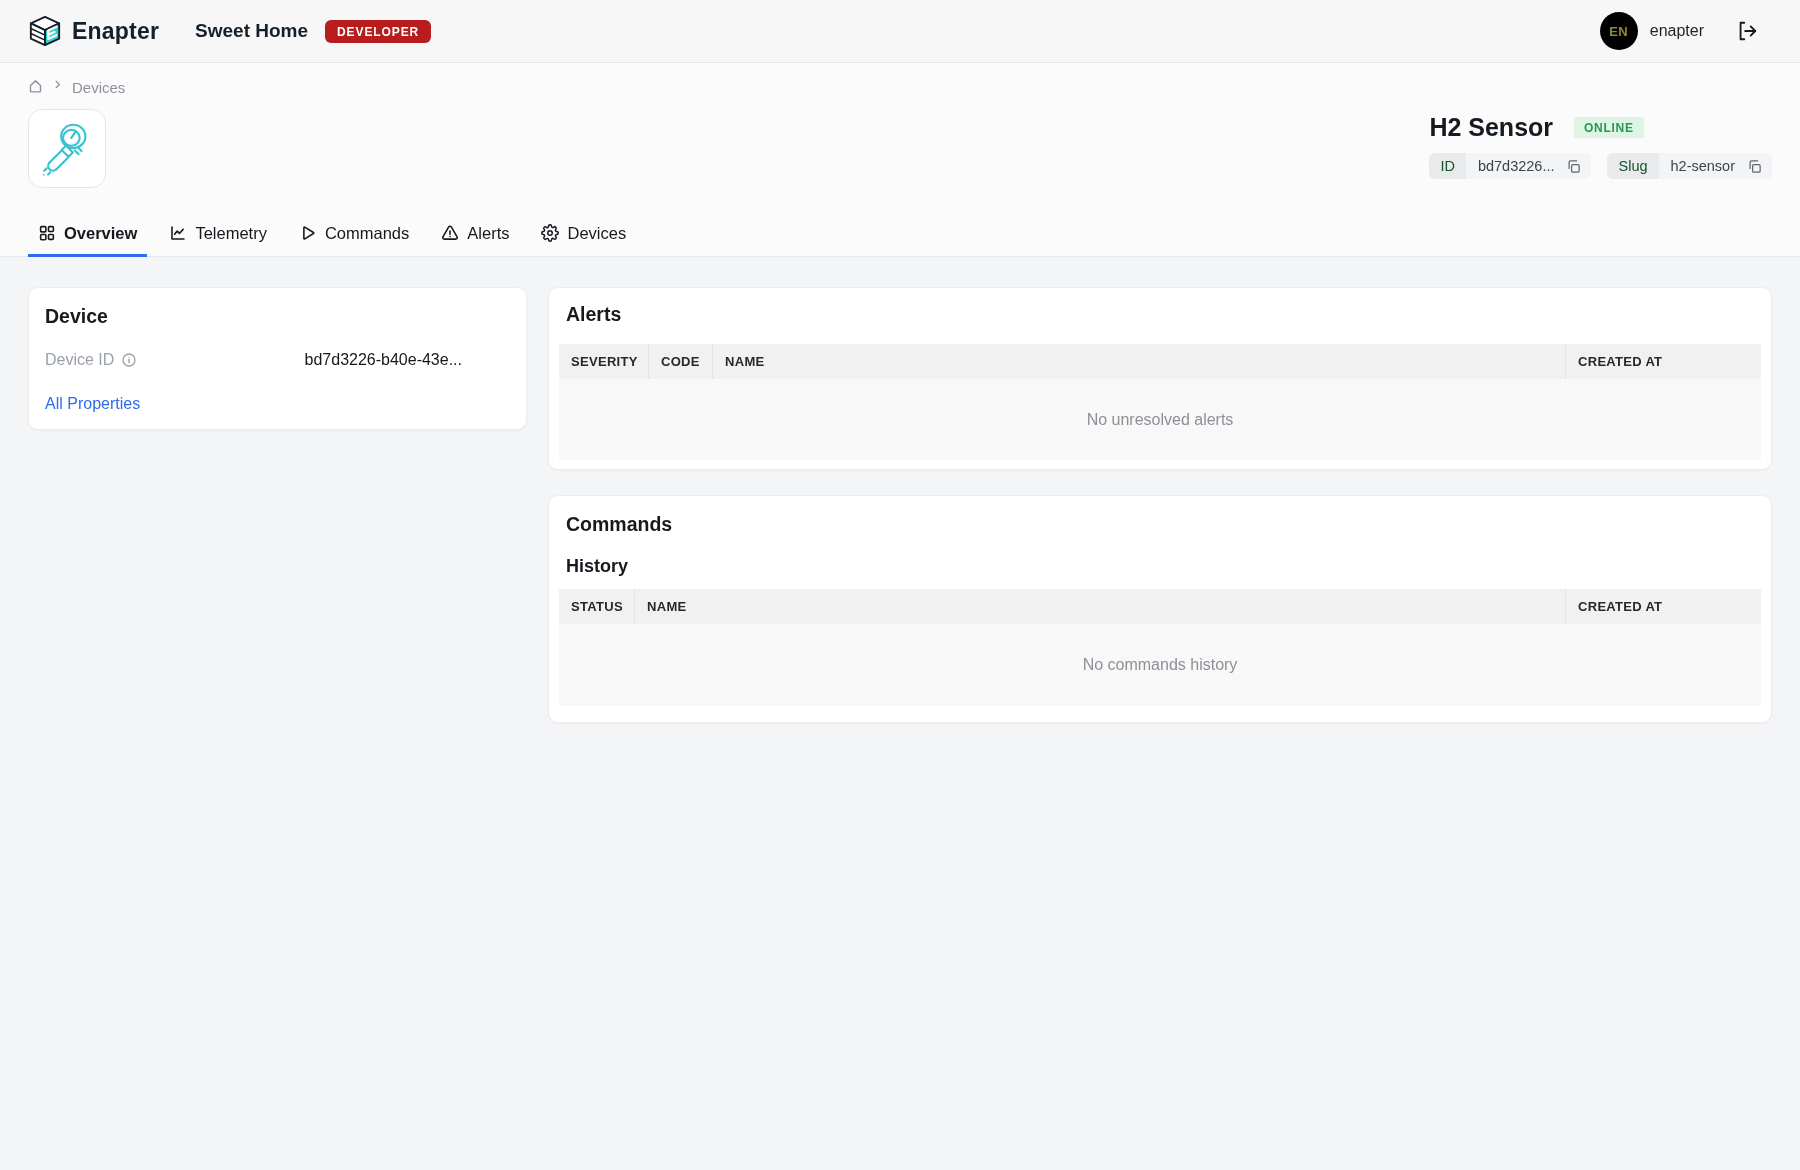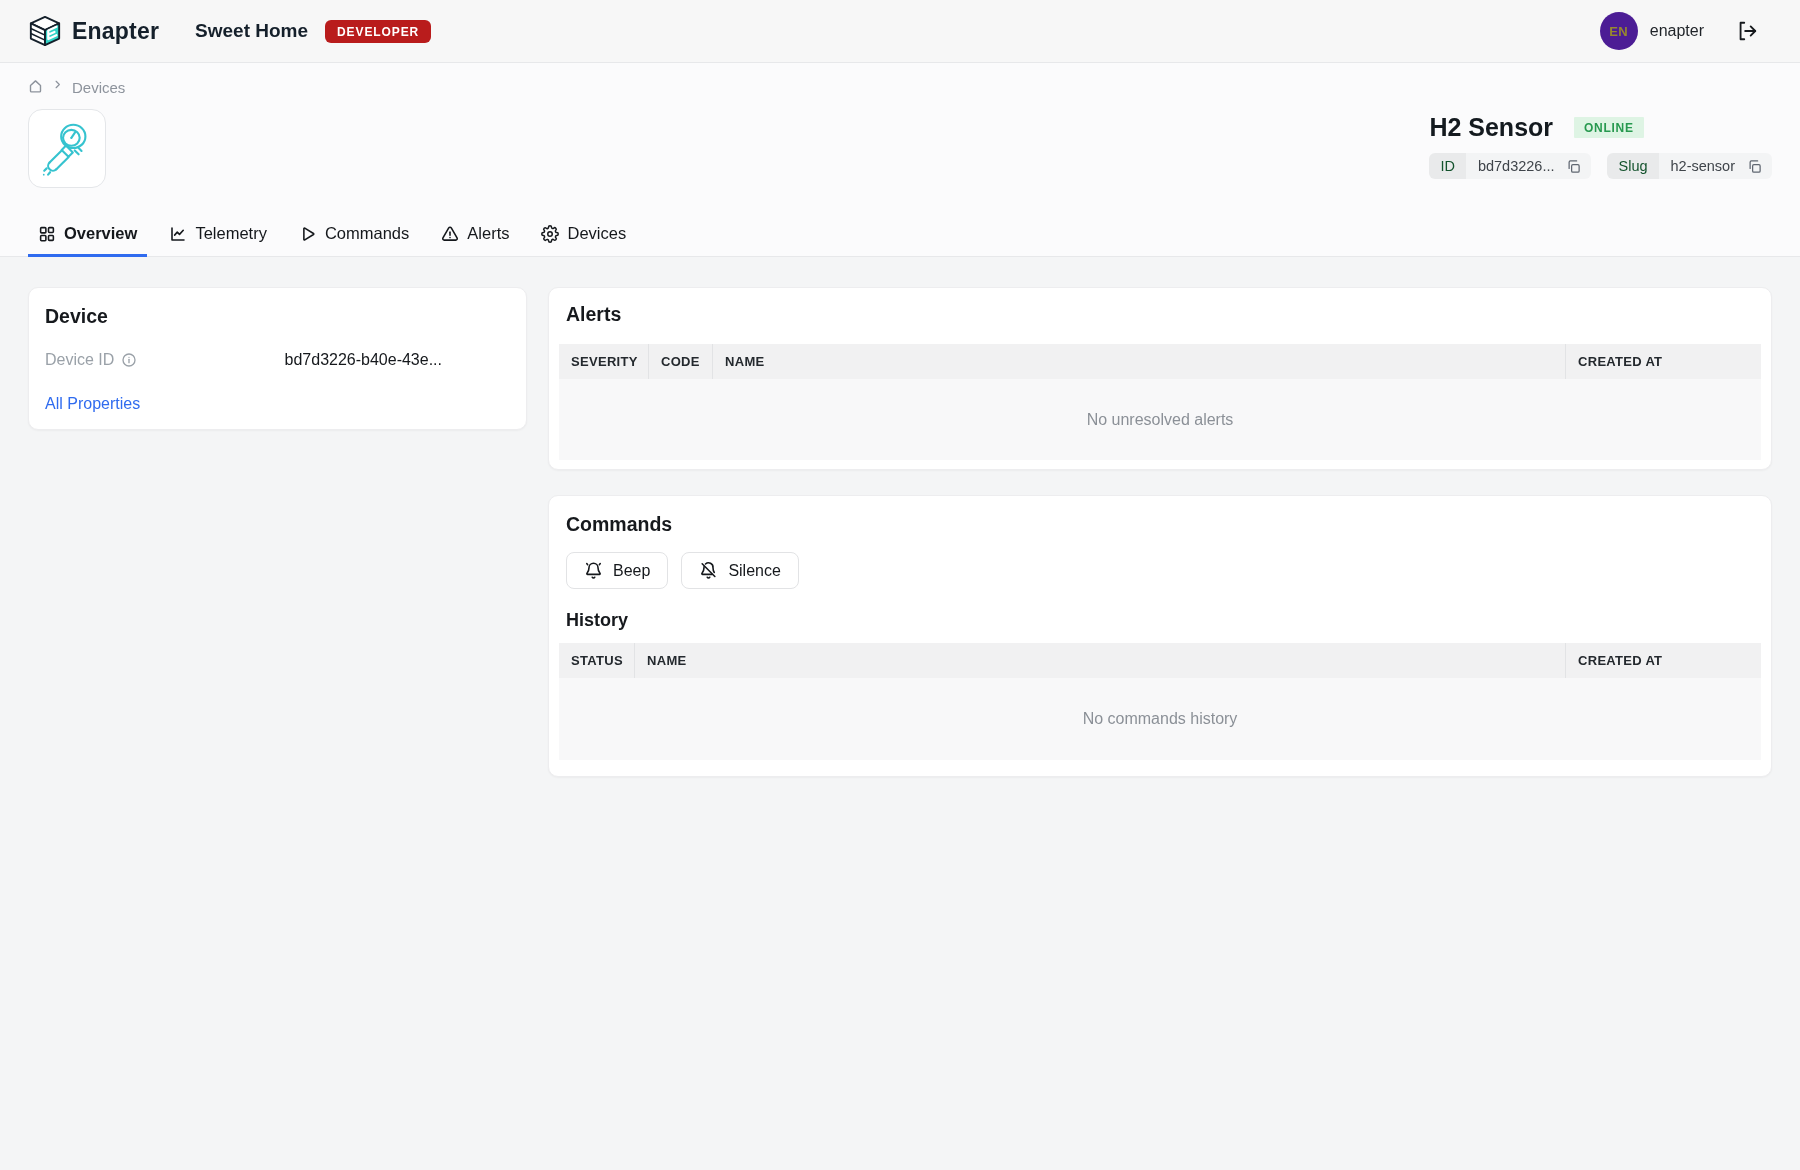--- a/index.html
+++ b/index.html
@@ -21,21 +21,21 @@
   .brand-name { font-size:23px; font-weight:700; color:#15202b; letter-spacing:.2px; }
   .site-name { margin-left:36px; font-size:19px; font-weight:700; color:#15202b; }
   .role-badge {
     margin-left:17px; background:#b91c1c; color:#fff;
     font-size:12px; font-weight:700; letter-spacing:.9px;
     padding:5px 12px 4px; border-radius:6px;
   }
   .header-spacer { flex:1; }
   .user-avatar {
     width:38px; height:38px; border-radius:50%;
-    background:#4c1d95; color:#97882e; font-size:13px; font-weight:700;
+    background:#000000; color:#97882e; font-size:13px; font-weight:700;
     display:flex; align-items:center; justify-content:center; letter-spacing:.5px;
   }
   .user-name { margin-left:12px; font-size:16px; color:#1f2328; }
   .logout-btn { margin-left:30px; background:none; border:none; color:#16191d; cursor:pointer; padding:2px; }
 
   
   .mid-band { background:#fbfbfc; border-bottom:1px solid #e7e8ea; padding:0 28px; }
   .breadcrumb { display:flex; align-items:flex-start; gap:9px; padding-top:16px; color:#8d939c; font-size:15px; }
   .breadcrumb .crumb-link { cursor:pointer; }
   .breadcrumb svg { color:#8d939c; }
@@ -56,36 +56,36 @@
   .pill { display:flex; align-items:stretch; border-radius:6px; overflow:hidden; height:26px; font-size:14.5px; }
   .pill-label { background:#e9eaeb; color:#14532d; display:flex; align-items:center; padding:0 11px; }
   .pill-value { background:#f3f4f5; color:#3f444a; display:flex; align-items:center; padding:0 10px 0 12px; }
   .pill-copy {
     background:#f3f4f5; border:none; color:#5f6670; cursor:pointer;
     display:flex; align-items:center; padding:0 10px 0 2px;
   }
 
   .tabs { display:flex; gap:12px; margin-top:23px; }
   .tab {
-    display:flex; align-items:center; gap:8px; padding:13px 10px 11px;
+    display:flex; align-items:flex-start; gap:8px; padding:13px 10px 11px;
     font-size:16.5px; color:#15181c; cursor:pointer;
     border-bottom:3px solid transparent; margin-bottom:-1px;
   }
   .tab.active { border-bottom-color:#2f6bef; font-weight:700; }
   .tab svg { color:#15181c; }
 
   
   .content { padding:30px 28px 0; display:flex; gap:21px; align-items:flex-start; }
   .card { background:#fff; border:1px solid #ededef; border-radius:10px; box-shadow:0 1px 2px rgba(20,26,31,.04); }
   .card-title { font-size:19.5px; font-weight:700; color:#16191d; line-height:22px; }
 
   .device-card { width:499px; padding:17px 16px 16px; }
   .device-row { display:flex; justify-content:space-between; align-items:center; margin-top:24px; }
   .device-row-label { display:flex; align-items:center; gap:7px; color:#9aa1a8; font-size:16px; }
-  .device-row-value { color:#15181c; font-size:16px; margin-right:68px; }
+  .device-row-value { color:#15181c; font-size:16px; margin-right:48px; }
   .all-props-link { display:inline-block; margin-top:26px; color:#2f6bef; font-size:16px; font-weight:500; text-decoration:none; cursor:pointer; }
 
   .right-col { flex:1; display:flex; flex-direction:column; gap:25px; }
   .alerts-card { padding:15px 10px 9px; }
   .alerts-card .card-title, .commands-card .card-title { margin-left:7px; }
   .data-table { margin-top:19px; }
   .table-header {
     display:flex; background:#f1f1f2; height:35px; align-items:center;
     font-size:13px; font-weight:700; color:#24292e; letter-spacing:.3px;
   }
@@ -294,43 +294,20 @@
           <div class="th th-code">CODE</div>
           <div class="th th-name">NAME</div>
           <div class="th th-created">CREATED AT</div>
         </div>
         <div class="table-empty">No unresolved alerts</div>
       </div>
     </section>
 
     <section class="card commands-card">
       <h2 class="card-title">Commands</h2>
-      <div class="command-buttons">
-        <button class="cmd-btn">
-          <span>
-            <svg width="19" height="19" viewBox="0 0 24 24" fill="none" stroke="currentColor" stroke-width="2" stroke-linecap="round" stroke-linejoin="round">
-              <path d="M6.3 8.5a5.7 5.7 0 0 1 11.4 0c0 4.2 1.3 5.6 2.5 6.9a.9.9 0 0 1-.7 1.5H4.5a.9.9 0 0 1-.7-1.5c1.2-1.3 2.5-2.7 2.5-6.9z"></path>
-              <path d="M10.4 20.5a1.8 1.8 0 0 0 3.2 0"></path>
-              <path d="M4.6 4.6 3.5 3.3M19.4 4.6l1.1-1.3"></path>
-            </svg>
-          </span>
-          <span>Beep</span>
-        </button>
-        <button class="cmd-btn">
-          <span>
-            <svg width="19" height="19" viewBox="0 0 24 24" fill="none" stroke="currentColor" stroke-width="2" stroke-linecap="round" stroke-linejoin="round">
-              <path d="M8.2 3.8A5.7 5.7 0 0 1 17.7 8.5c0 3.1.7 4.7 1.6 5.9"></path>
-              <path d="M16.5 16.9H4.5a.9.9 0 0 1-.7-1.5c1.2-1.3 2.5-2.7 2.5-6.9 0-.5 0-1 .2-1.5"></path>
-              <path d="M10.4 20.5a1.8 1.8 0 0 0 3.2 0"></path>
-              <line x1="4" y1="3.5" x2="20" y2="19.5"></line>
-            </svg>
-          </span>
-          <span>Silence</span>
-        </button>
-      </div>
       <h3 class="history-title">History</h3>
       <div class="data-table">
         <div class="table-header">
           <div class="th th-status">STATUS</div>
           <div class="th th-name">NAME</div>
           <div class="th th-created">CREATED AT</div>
         </div>
         <div class="table-empty">No commands history</div>
       </div>
     </section>

